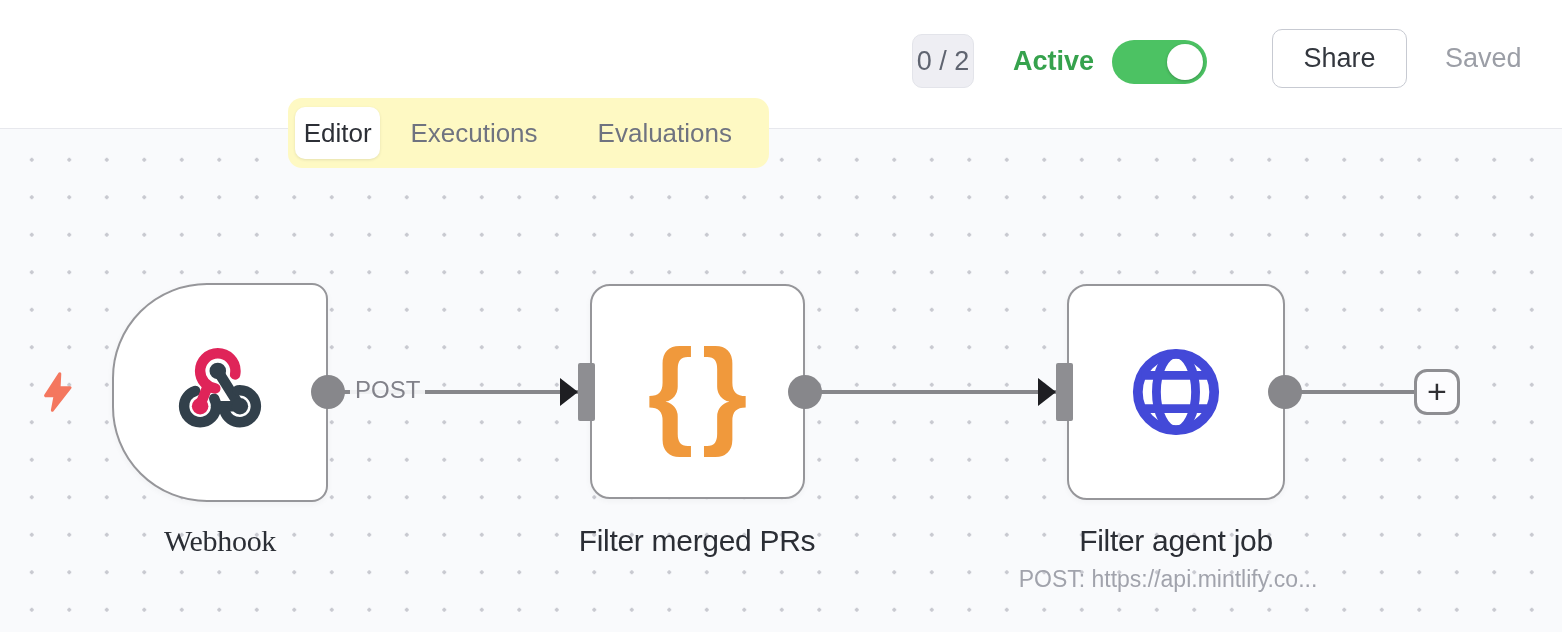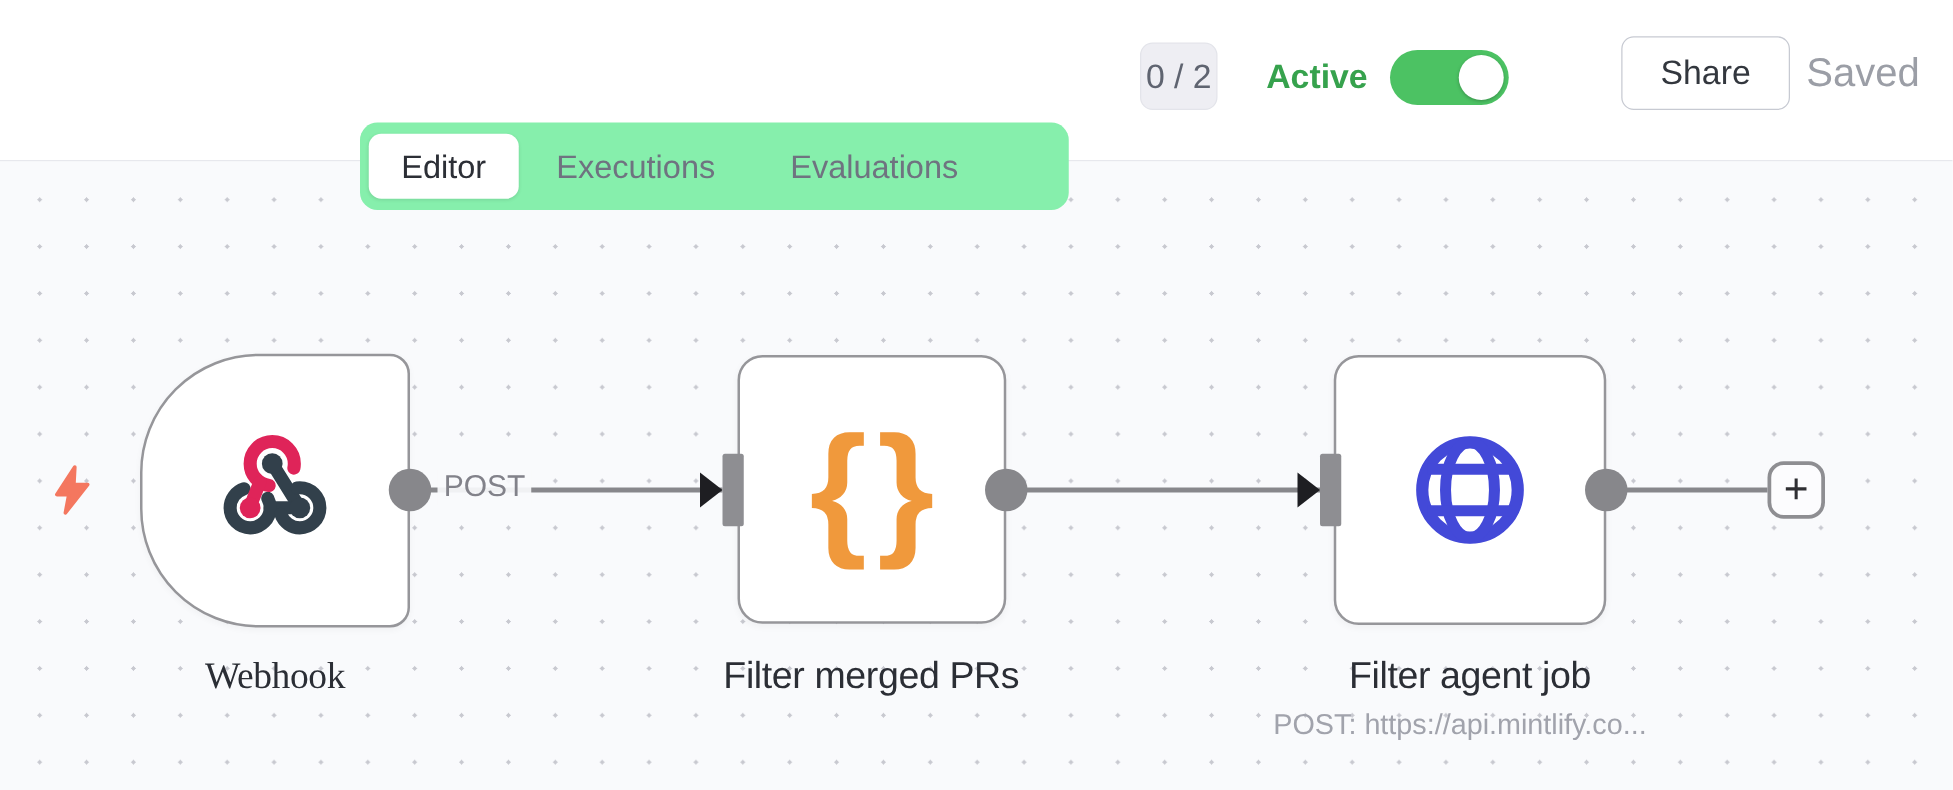--- a/index.html
+++ b/index.html
@@ -33,32 +33,32 @@
   }
   .toggle .knob {
     position:absolute; right:4px; top:4px; width:36px; height:36px;
     background:#ffffff; border-radius:50%;
     box-shadow:0 1px 3px rgba(0,0,0,0.25);
   }
   .share-btn {
     position:absolute; left:1272px; top:29px; width:135px; height:59px;
     background:#ffffff; border:1.5px solid #c7cad2; border-radius:10px;
     display:flex; align-items:center; justify-content:center;
-    font-size:27px; font-weight:500; color:#33373e; cursor:pointer;margin-left:25px;
+    font-size:27px; font-weight:500; color:#33373e; cursor:pointer;
   }
   .saved-label {
     position:absolute; left:1445px; top:29px; height:59px;
     display:flex; align-items:center;
-    font-size:32px; font-weight:500; color:#9b9ea6;
+    font-size:27px; font-weight:500; color:#9b9ea6;
   }
 
   
   .tabbar {
-    position:absolute; left:288px; top:98px; width:567px; height:70px;
-    background:#86efac; border-radius:14px; z-index:6;
+    position:absolute; left:288px; top:98px; width:481px; height:70px;
+    background:#fef9c3; border-radius:14px; z-index:6;
     display:flex; align-items:center; padding:0 7px;
   }
   .tab {
     height:52px; display:flex; align-items:center; justify-content:center;
     font-size:26px; color:#6f7380; cursor:pointer; border-radius:10px;
     padding:0 30px; white-space:nowrap;
   }
   .tab.active {
     background:#ffffff; color:#2c2f36; width:120px; padding:0;
     box-shadow:0 1px 3px rgba(0,0,0,0.10);

